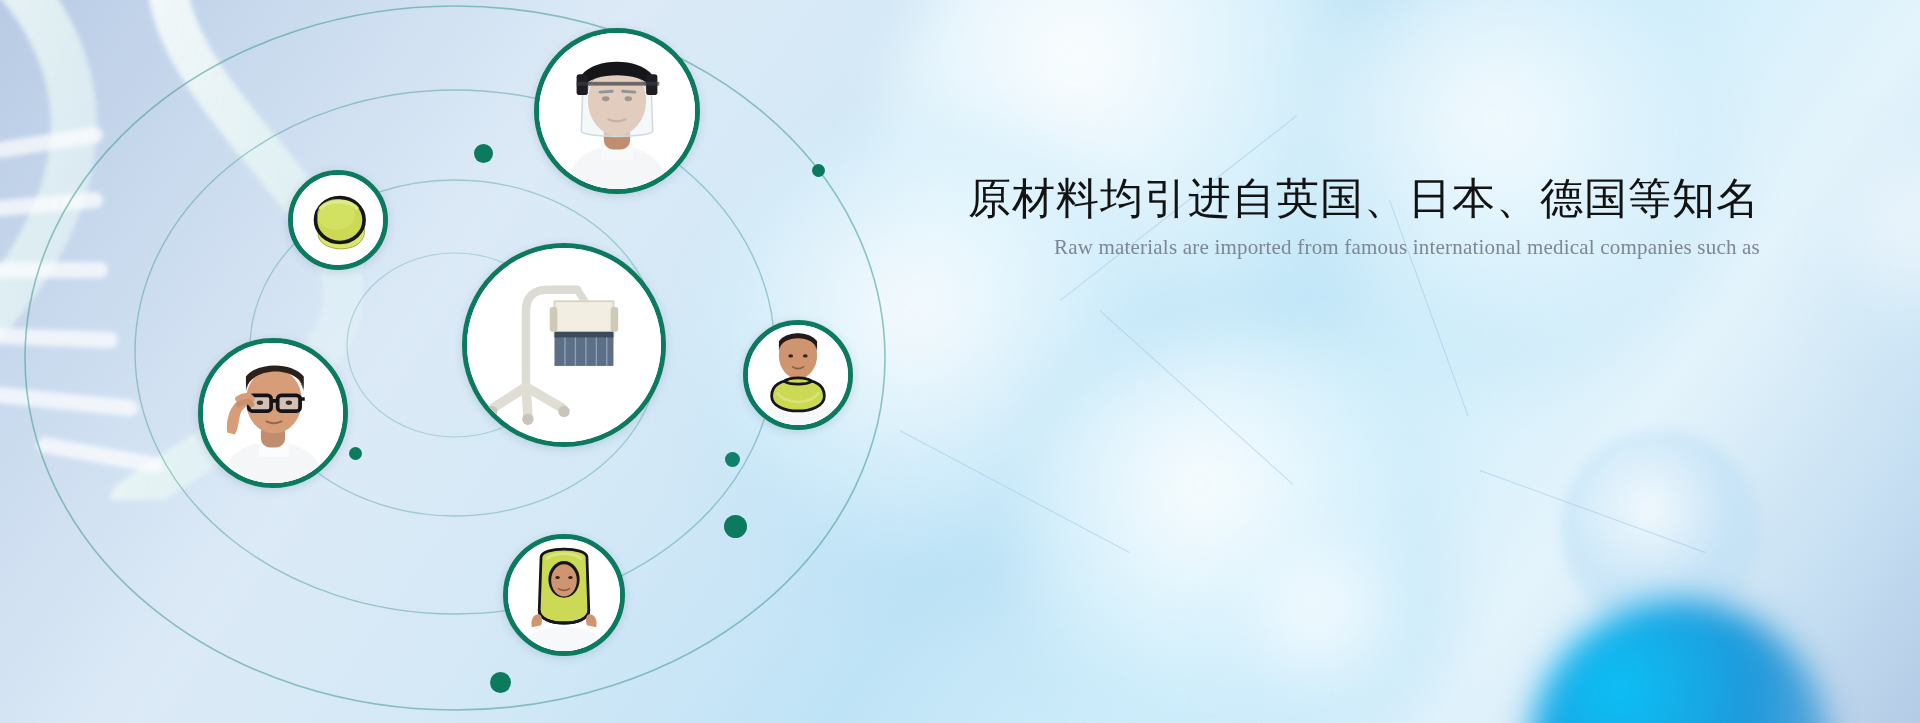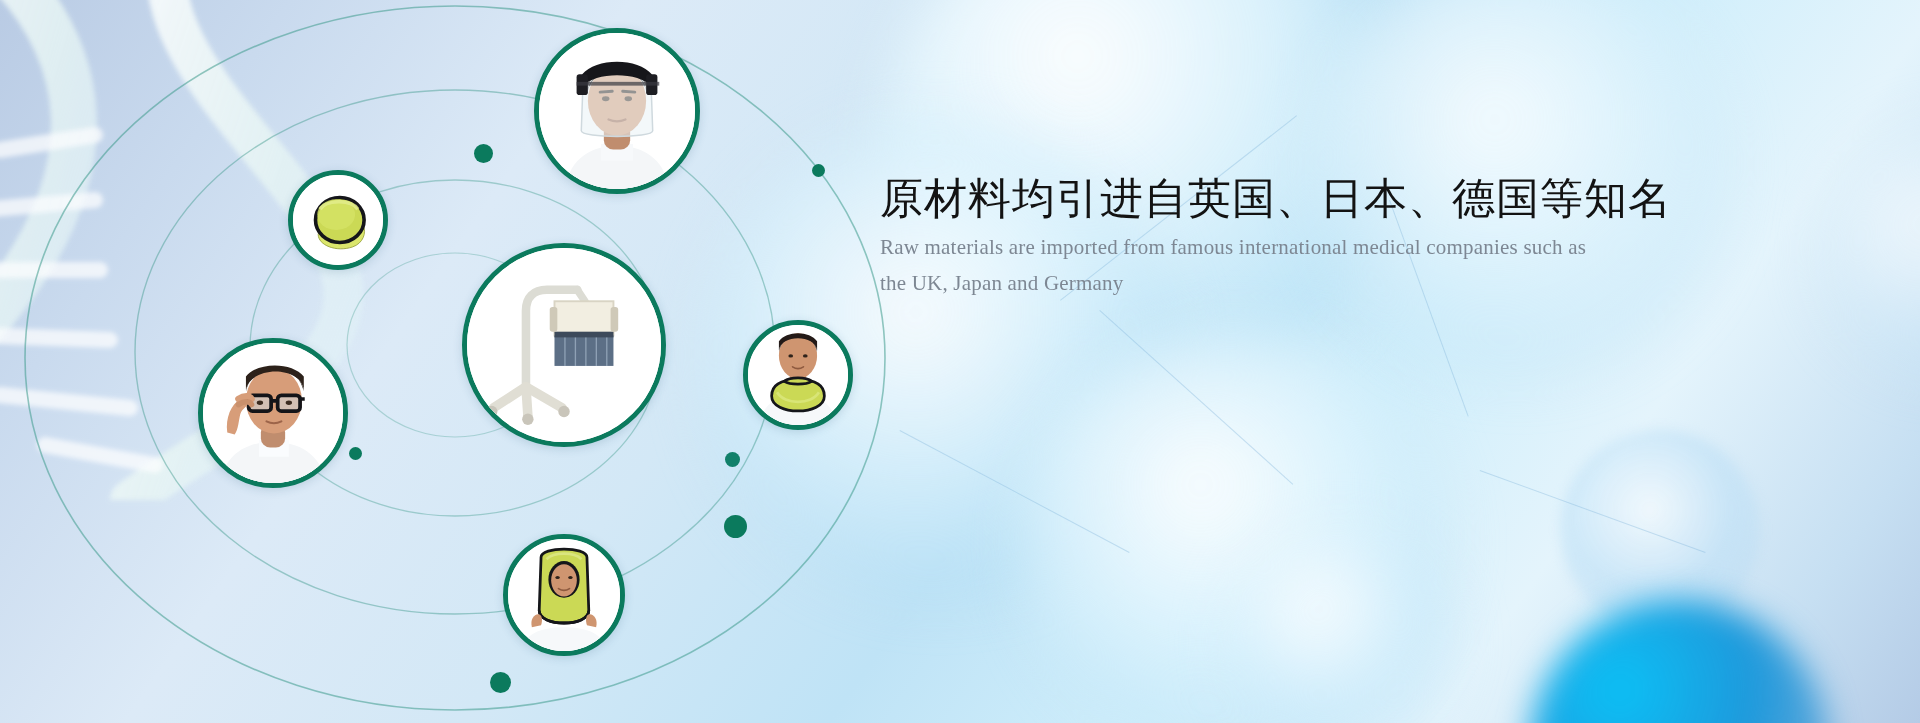--- a/index.html
+++ b/index.html
@@ -70,21 +70,21 @@
 
   
   .dot { position: absolute; border-radius: 50%; background: #0b7a5d; }
 
   
   .copy {
     position: absolute;
     right: 160px;
     top: 168px;
     width: 880px;
-    text-align: left;
+    text-align: right;
   }
   .headline {
     font-family: "Liberation Sans", "DejaVu Sans", sans-serif;
     font-size: 43px;
     line-height: 1.42;
     color: #131313;
     letter-spacing: 1px;
     font-weight: 400;
     white-space: nowrap;
   }
@@ -302,17 +302,16 @@
       <path d="M96,96 C98,88 94,82 89,82 C85,82 84,88 86,94 Z" fill="#cf9570"></path>
     </svg>
   </div>
 
   <div class="copy">
     <div class="headline">
       <span class="l1">原材料均引进自英国、日本、德国等知名</span>
     </div>
     <div class="sub">
       <span class="s1">Raw materials are imported from famous international medical companies such as</span>
-      <span class="s2">the UK, Japan and Germany</span>
     </div>
   </div>
 
 </div>
 
 </body></html>

